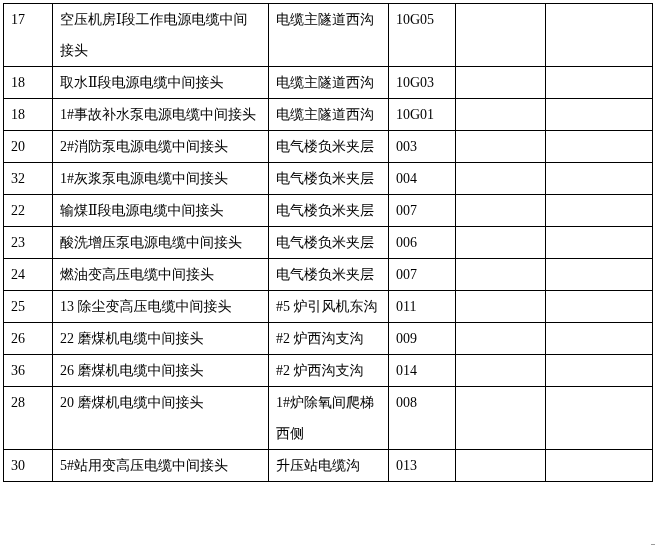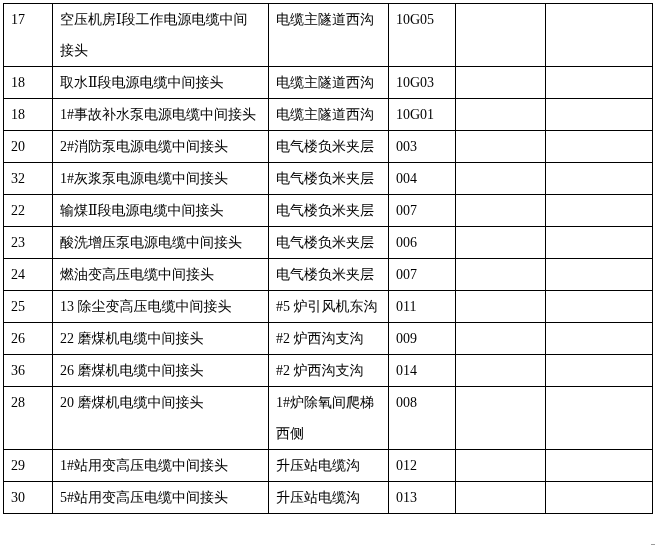--- a/index.html
+++ b/index.html
@@ -153,28 +153,20 @@
       <tr class="row tall">
         <td class="c1">28</td>
         <td class="c2">20 磨煤机电缆中间接头</td>
         <td class="c3">1#炉除氧间爬梯
 西侧</td>
         <td class="c4">008</td>
         <td class="c5"></td>
         <td class="c6"></td>
       </tr>
       <tr class="row">
-        <td class="c1">29</td>
-        <td class="c2">1#站用变高压电缆中间接头</td>
-        <td class="c3">升压站电缆沟</td>
-        <td class="c4">012</td>
-        <td class="c5"></td>
-        <td class="c6"></td>
-      </tr>
-      <tr class="row">
         <td class="c1">30</td>
         <td class="c2">5#站用变高压电缆中间接头</td>
         <td class="c3">升压站电缆沟</td>
         <td class="c4">013</td>
         <td class="c5"></td>
         <td class="c6"></td>
       </tr>
     </tbody>
   </table>
   <div class="corner-mark"></div>

